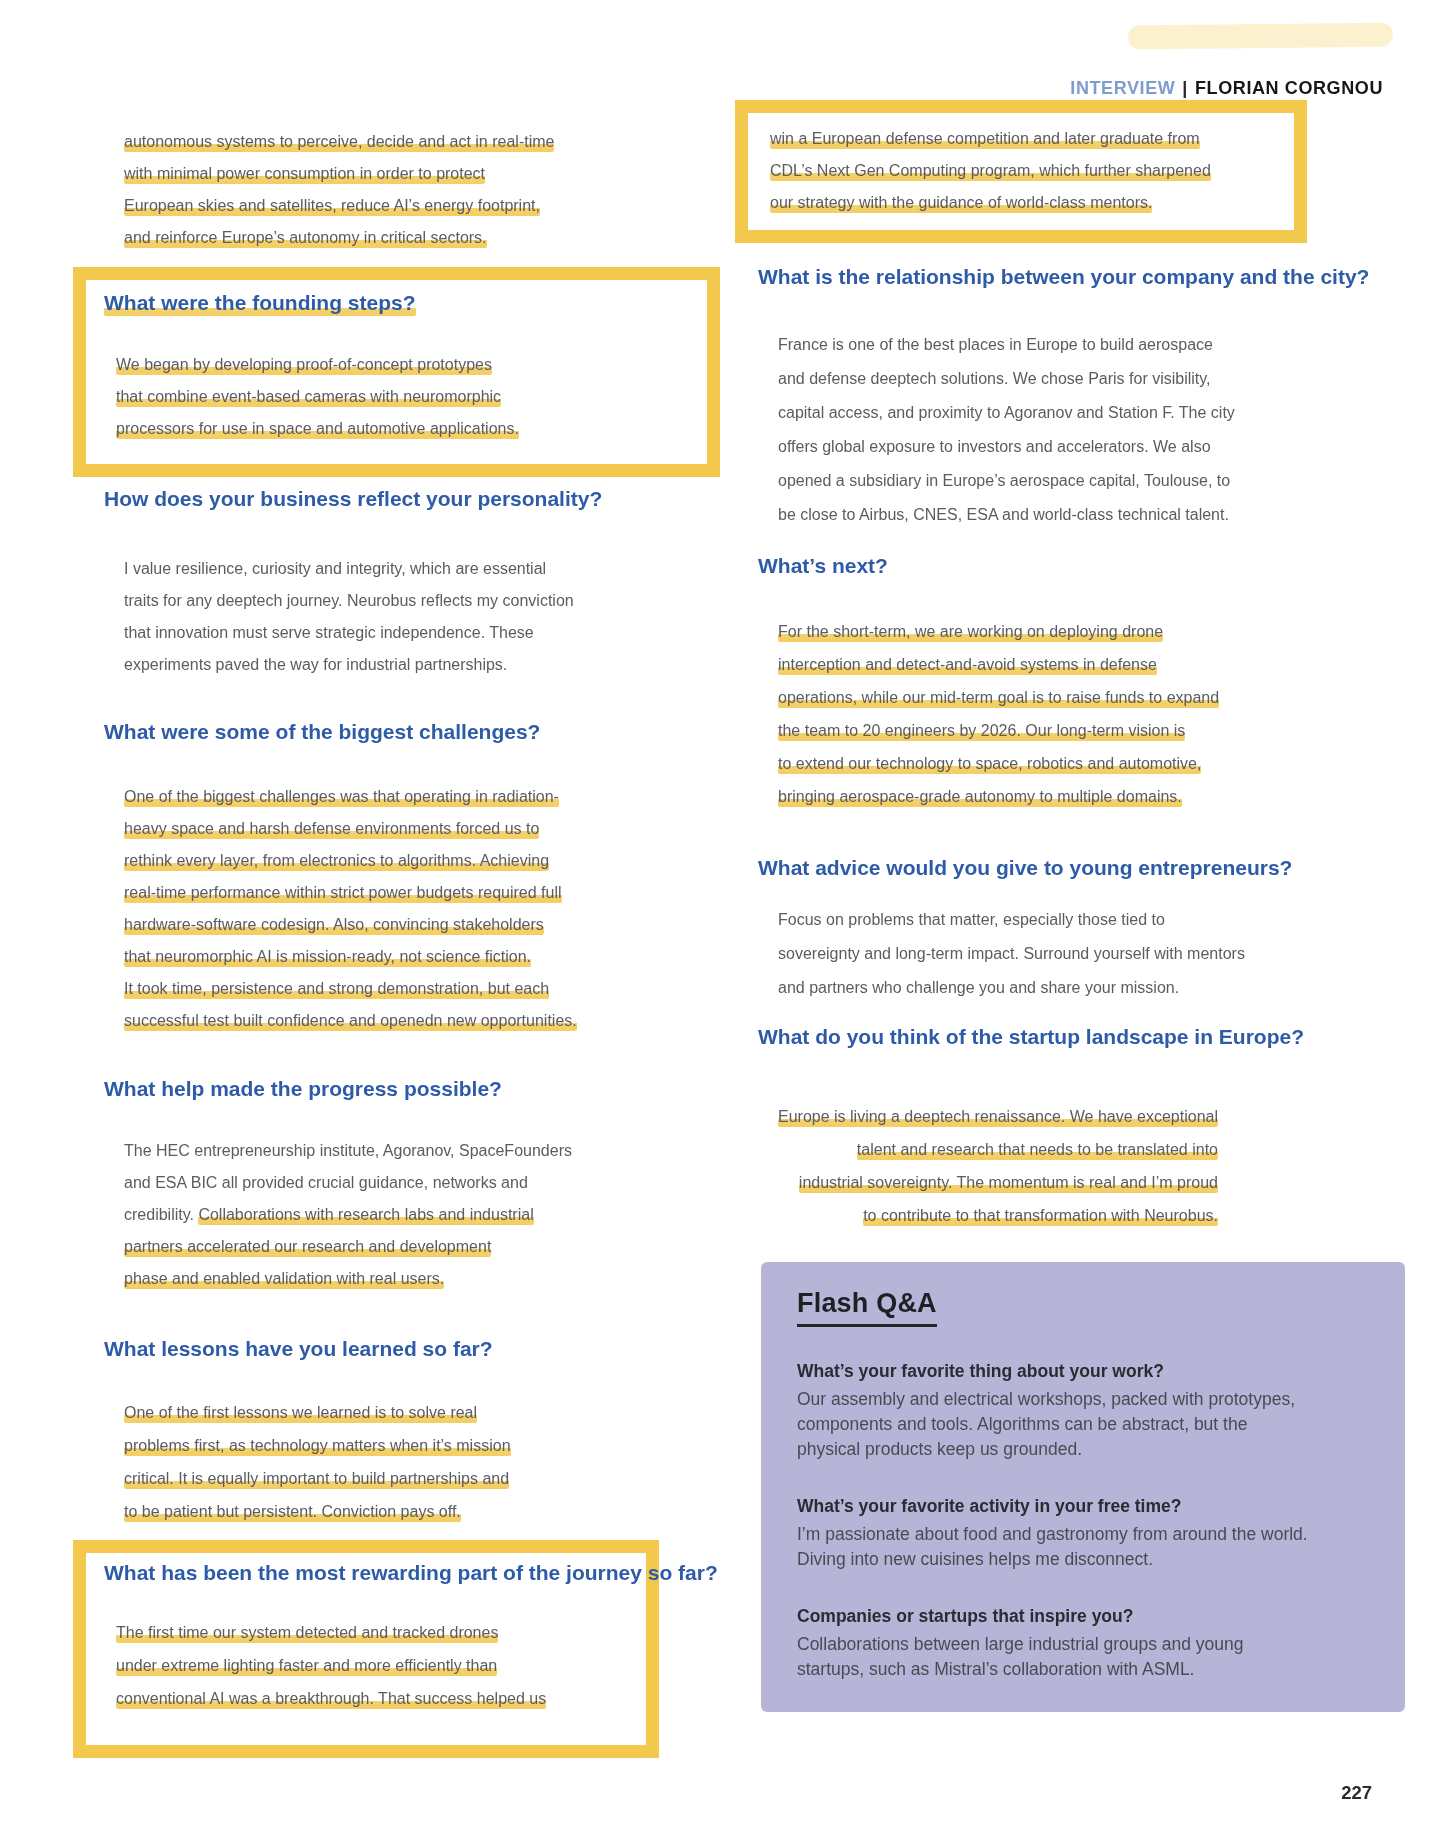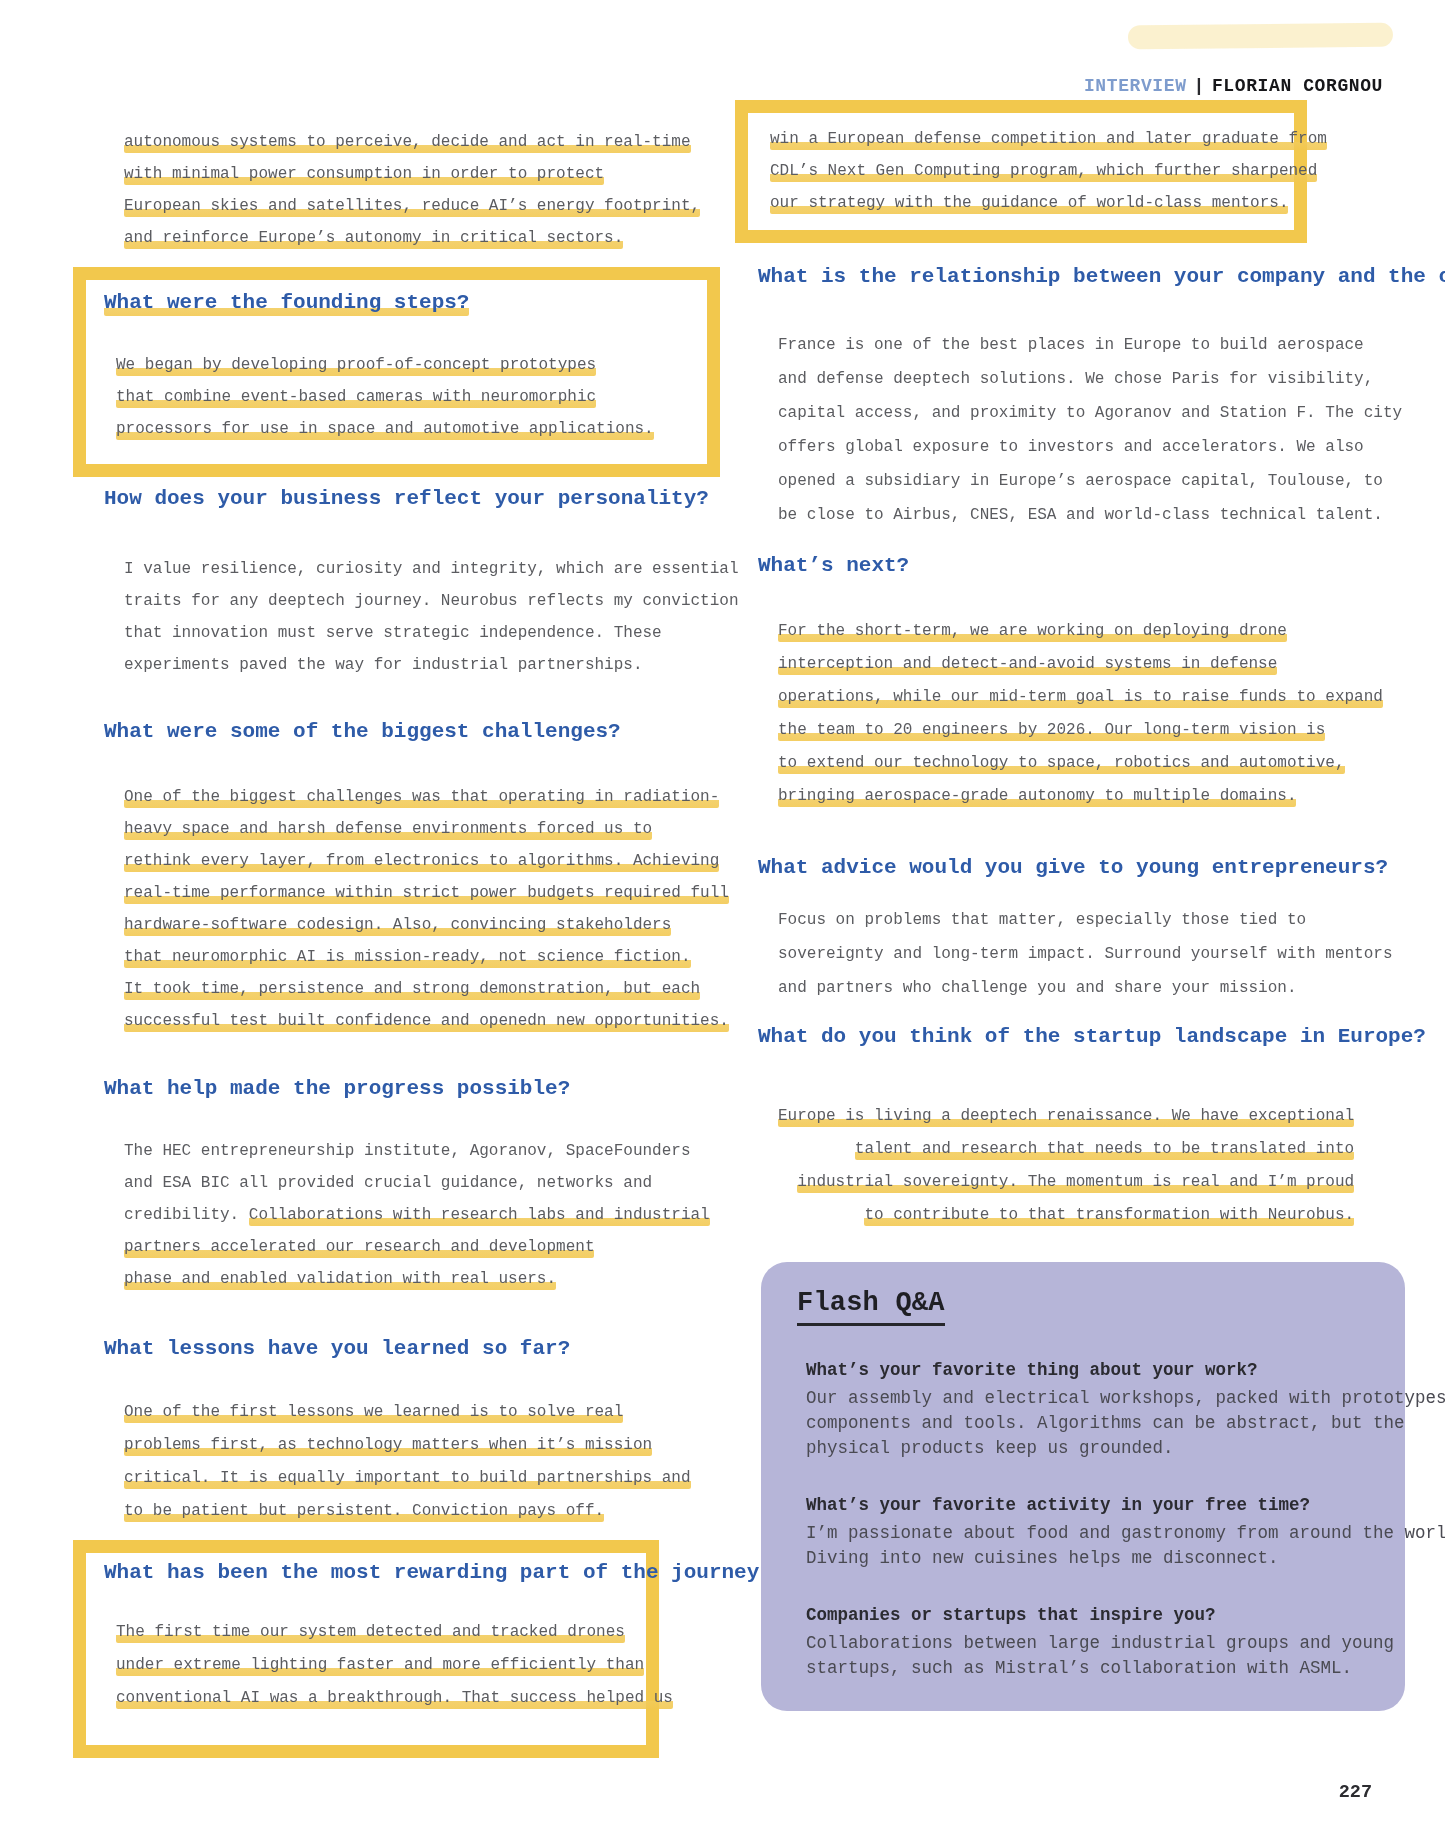--- a/index.html
+++ b/index.html
@@ -2,21 +2,21 @@
 <html><head>
 <meta charset="utf-8">
 <style>
   * { margin:0; padding:0; box-sizing:border-box; }
   html,body { background:#ffffff; }
   body {
     width:1445px; height:1836px; position:relative;
     font-family:"Liberation Sans", sans-serif;
     overflow:hidden;
   }
-  .page { position:absolute; inset:0; background:#ffffff;font-family:Liberation Mono, monospace; }
+  .page { position:absolute; inset:0; background:#ffffff; }
 
   
   .pagehead {
     position:absolute; top:36px; right:62px;
     font-size:18px; font-weight:bold; letter-spacing:.6px;
     white-space:pre; z-index:2;
   }
   .head-smudge {
     position:absolute; top:-12px; right:-10px; width:265px; height:24px;
     background:rgba(244,219,130,.38); border-radius:12px;
@@ -85,30 +85,30 @@
   .pos-next-h { top:550px; }
   .pos-next-b { top:615px; }
   .pos-advice-h { top:852px; }
   .pos-advice-b { top:903px; }
   .pos-landscape-h { top:1021px; }
   .pos-landscape-b { top:1100px;text-align:right; }
 
   
   .flash {
     position:absolute; left:3px; top:1262px; width:644px;
-    background:#b6b5d8; border-radius:26px;
+    background:#b6b5d8; border-radius:6px;
     padding:26px 36px 30px 36px;
   }
   .flash-title {
     display:inline-block;
     font-size:27px; font-weight:bold; color:#1f1f24;
     border-bottom:3px solid #26262b; padding-bottom:5px;
     letter-spacing:.2px;
   }
-  .flash-item { margin-top:32px;margin-left:9px; }
+  .flash-item { margin-top:32px; }
   .flash-item:first-of-type { margin-top:36px; }
   .flash-q {
     font-size:17.5px; font-weight:bold; color:#2b2b31;
     line-height:25px; white-space:pre;
   }
   .flash-a {
     font-size:17.5px; color:#4a4a52;
     line-height:25px; white-space:pre; margin-top:3px;
   }
 

